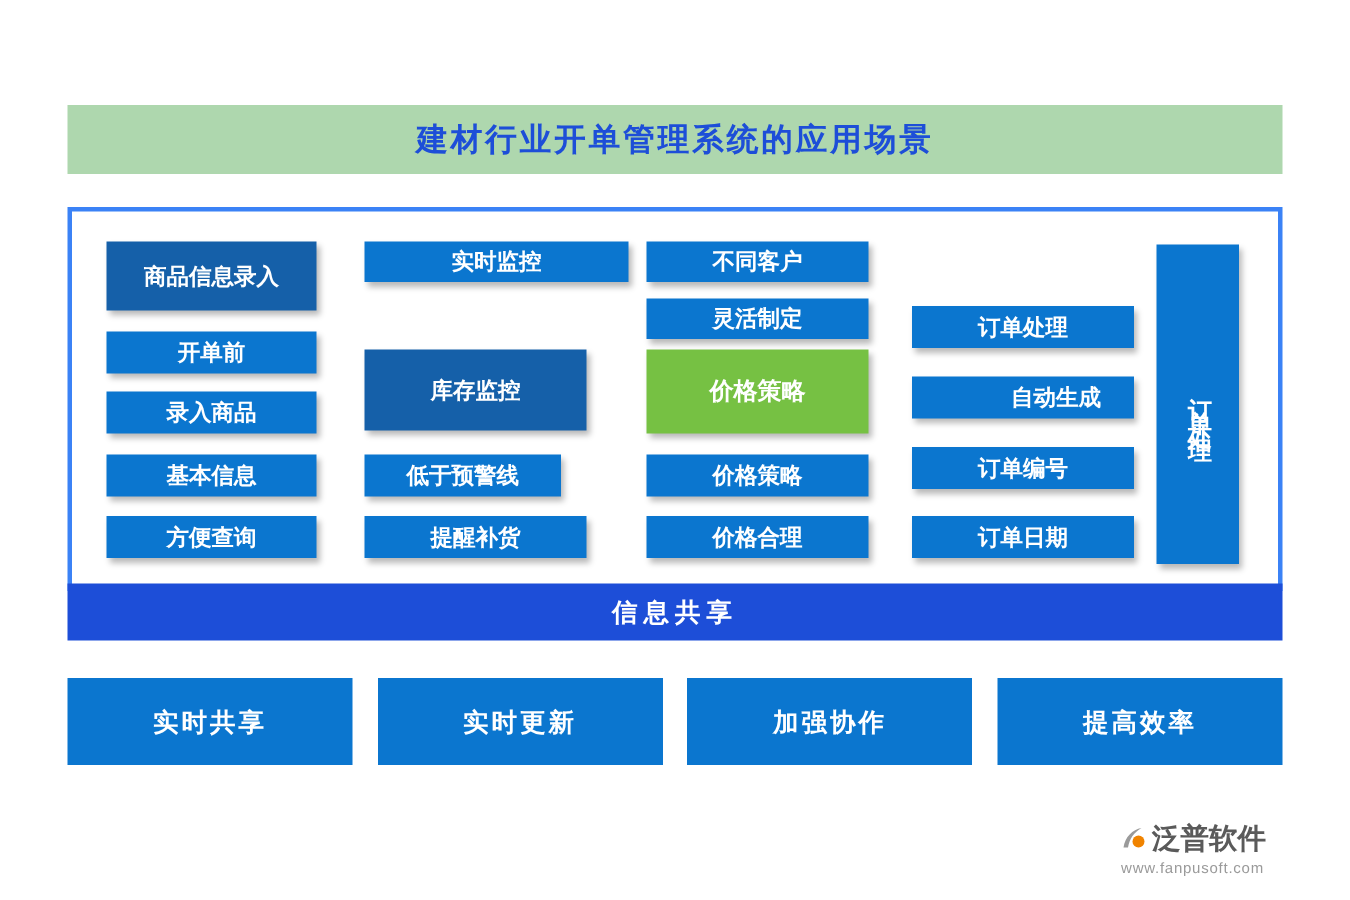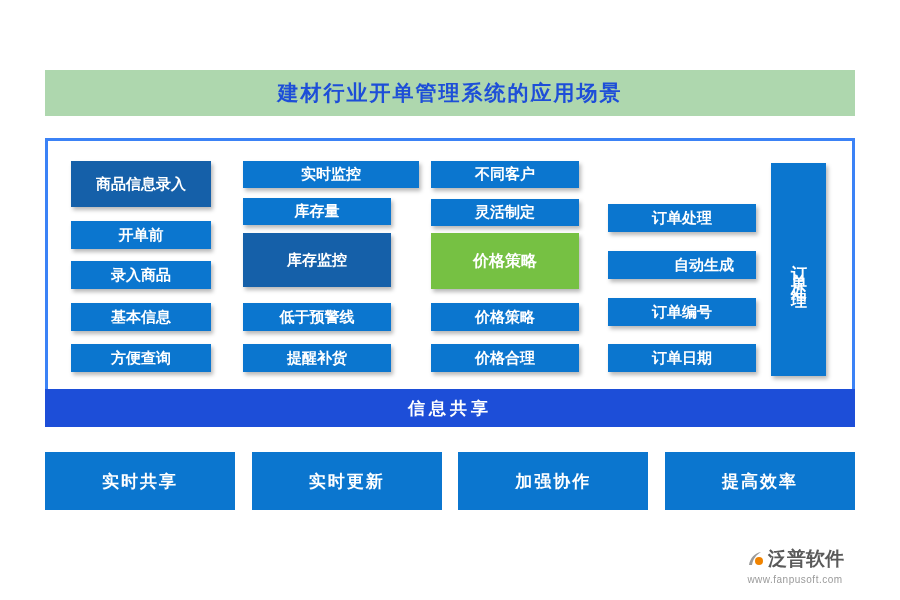--- a/index.html
+++ b/index.html
@@ -70,23 +70,22 @@
 
 <div class="red-box">
 
   <div class="blk dark" style="left:23px; top:20px; width:140px; height:46px;">商品信息录入</div>
   <div class="blk" style="left:23px; top:80px; width:140px; height:28px;">开单前</div>
   <div class="blk" style="left:23px; top:120px; width:140px; height:28px;">录入商品</div>
   <div class="blk" style="left:23px; top:162px; width:140px; height:28px;">基本信息</div>
   <div class="blk" style="left:23px; top:203px; width:140px; height:28px;">方便查询</div>
 
   <div class="blk" style="left:195px; top:20px; width:176px; height:27px;">实时监控</div>
-  <div class="blk" style="left:195px; top:57px; width:148px; height:27px;">库存量</div>
   <div class="blk dark" style="left:195px; top:92px; width:148px; height:54px;">库存监控</div>
-  <div class="blk" style="left:195px; top:162px; width:148px; height:28px;">低于预警线</div>
+  <div class="blk" style="left:195px; top:162px; width:131px; height:28px;">低于预警线</div>
   <div class="blk" style="left:195px; top:203px; width:148px; height:28px;">提醒补货</div>
 
   <div class="blk" style="left:383px; top:20px; width:148px; height:27px;">不同客户</div>
   <div class="blk" style="left:383px; top:58px; width:148px; height:27px;">灵活制定</div>
   <div class="blk green" style="left:383px; top:92px; width:148px; height:56px;">价格策略</div>
   <div class="blk" style="left:383px; top:162px; width:148px; height:28px;">价格策略</div>
   <div class="blk" style="left:383px; top:203px; width:148px; height:28px;">价格合理</div>
 
   <div class="blk" style="left:560px; top:63px; width:148px; height:28px;">订单处理</div>
   <div class="blk" style="left:560px; top:110px; width:148px; height:28px;padding-left:44px;">自动生成</div>

